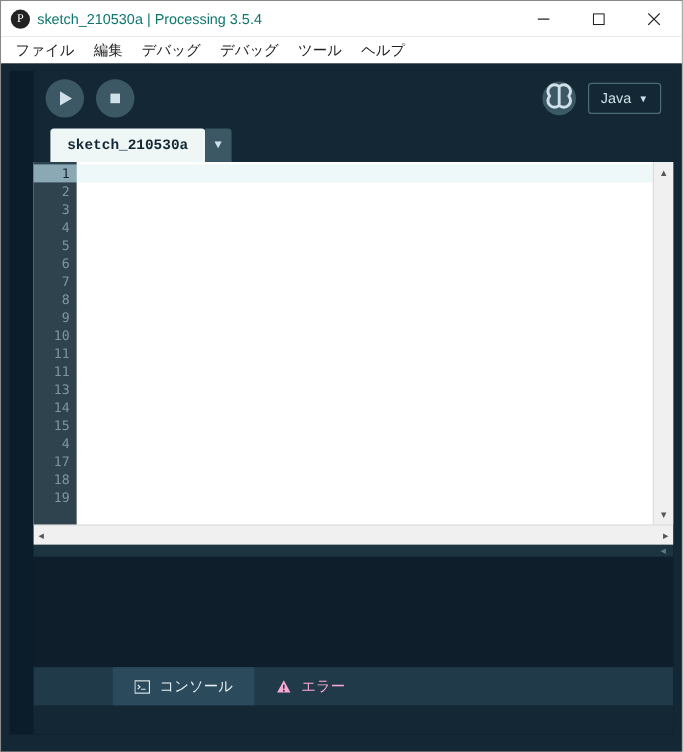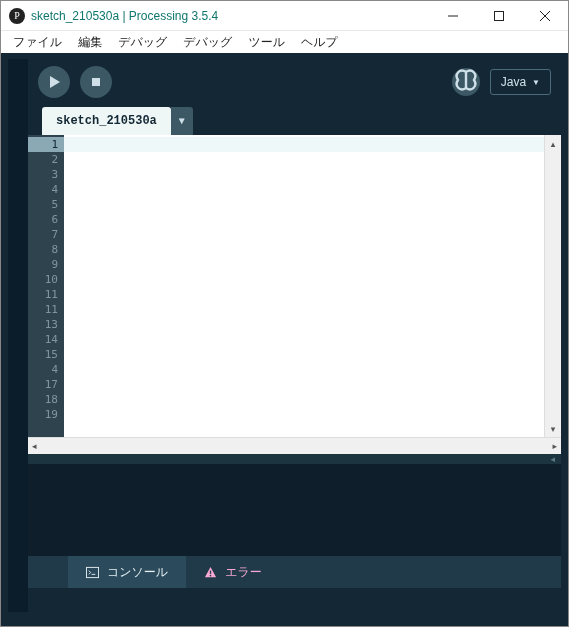--- a/index.html
+++ b/index.html
@@ -31,21 +31,21 @@
   .code { flex: 1; background: #fff; position: relative; }
   .code .activeline { position:absolute; top:2px; left:0; right:0; height:15px; background: #eef8f9; }
   .vscroll { width: 17px; background: #f0f0f0; border-left:1px solid #ddd; position:relative; }
   .vscroll .up, .vscroll .down { position:absolute; left:0; right:0; height:17px; display:flex; align-items:center; justify-content:center; color:#555; font-size:9px; }
   .vscroll .up { top:0; } .vscroll .down { bottom:0; }
   .hscrollbar { height: 17px; background: #f0f0f0; border-top:1px solid #ddd; display:flex; align-items:center; justify-content:space-between; color:#555; font-size:9px; padding:0 4px; }
   .splitter { height: 10px; background: #1c3340; display:flex; justify-content:flex-end; align-items:center; padding-right:6px; color:#5b7885; font-size:9px; }
   .console { height: 92px; background: #0e1f2b; }
   .bottomtabs { height: 32px; background: #203a49; display:flex; align-items:stretch; padding-left: 40px; }
   .btab { display:flex; align-items:center; gap:8px; padding: 0 18px; color:#f9a8d4; font-size:12px; }
-  .btab.active { background: #2b4a5b; color: #e4eef2; }
+  .btab.active { background: #2b4a5b; color: #e4eef2; margin-left: 26px; }
   .btab svg { width:13px; height:13px; fill: currentColor; }
   .statusbar { height: 24px; background: #132735; }
 </style>
 </head>
 <body>
 
 <div class="window">
 
   <div class="titlebar">
     <div class="appicon">P</div>

